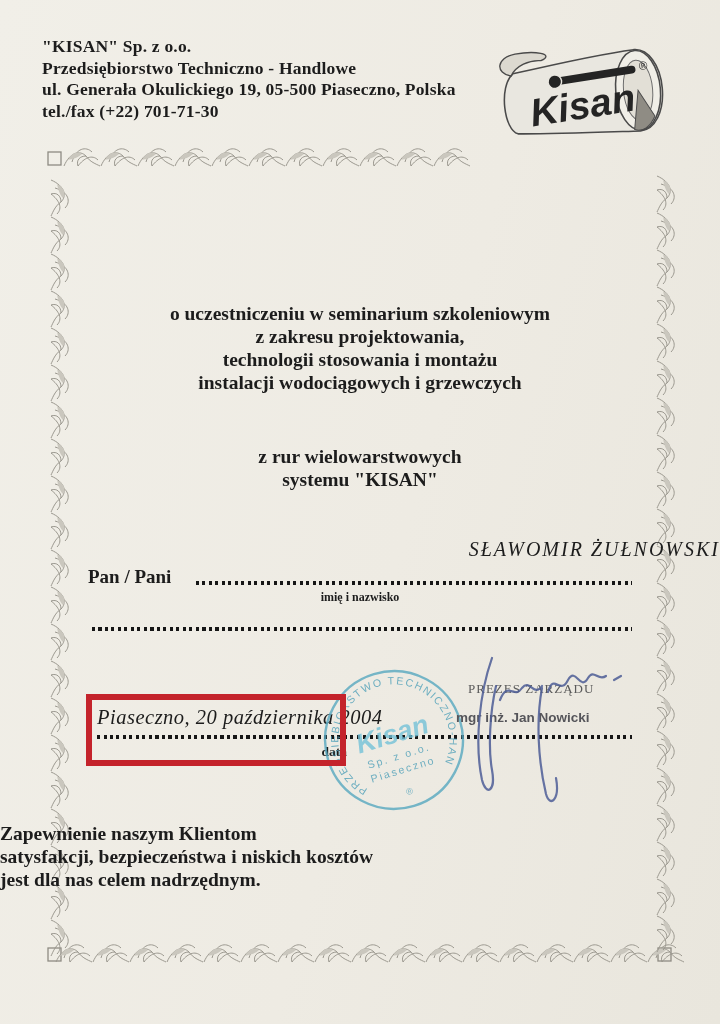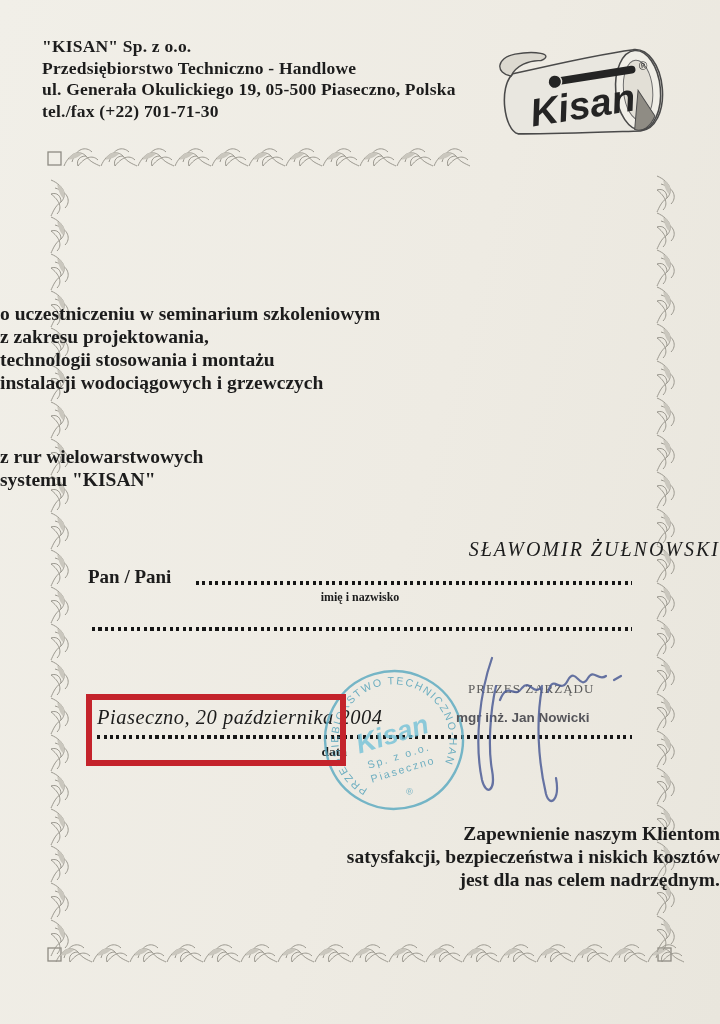--- a/index.html
+++ b/index.html
@@ -13,41 +13,41 @@
   .page{position:absolute;inset:0;}
   
   .header{position:absolute;left:42px;top:36px;font-weight:bold;font-size:17.5px;line-height:21.5px;letter-spacing:.2px;}
   
   .logo{position:absolute;left:486px;top:22px;width:204px;height:152px;}
   
   .border-svg{position:absolute;left:0;top:0;pointer-events:none;}
   
   .title{position:absolute;top:226px;left:0;right:0;text-align:center;font-size:25px;font-weight:bold;letter-spacing:1.5px;}
   
-  .body-block{position:absolute;left:0;right:0;text-align:left;font-weight:bold;font-size:19.5px;line-height:23px;}
+  .body-block{position:absolute;left:0;right:0;text-align:center;font-weight:bold;font-size:19.5px;line-height:23px;}
   .body-block.b1{top:302px;}
   .body-block.b2{top:402px;margin-top:43px;}
   
   .recipient-name{position:absolute;top:538px;left:30px;right:0;text-align:right;font-style:italic;font-size:20px;letter-spacing:2px;white-space:nowrap;}
   .pan-pani{position:absolute;left:88px;top:566px;font-size:19px;font-weight:bold;}
   .dotline{position:absolute;height:4px;background:repeating-linear-gradient(90deg,#161616 0 3px,transparent 3px 6.5px);}
   .dl-name{left:196px;top:581px;width:436px;}
   .name-caption{position:absolute;top:590px;left:0;right:0;text-align:center;font-size:12px;font-weight:bold;}
   .dl-full{left:92px;top:627px;width:540px;}
   
   .dl-row{left:97px;top:735px;width:535px;z-index:2;}
   .red-box{position:absolute;left:86px;top:694px;width:248px;height:60px;border:6px solid #c4232b;z-index:5;background:transparent;}
   .date-value{position:absolute;left:97px;top:706px;width:250px;text-align:center;font-style:italic;font-size:20.5px;letter-spacing:.5px;z-index:3;white-space:nowrap;}
   .date-caption{position:absolute;left:97px;top:744px;width:250px;text-align:right;font-size:13.5px;font-weight:bold;z-index:3;}
   .stamp{position:absolute;left:312px;top:658px;width:164px;height:164px;transform:rotate(-17deg);opacity:.8;z-index:3;}
   .sig-role{position:absolute;left:468px;top:681px;font-family:Liberation Serif, serif;font-size:13px;letter-spacing:1px;color:#5a5a5a;z-index:4;}
   .sig-name{position:absolute;left:456px;top:710px;font-family:"Liberation Sans",sans-serif;font-weight:bold;font-size:13.5px;color:#55555a;z-index:4;}
   .signature-svg{position:absolute;left:430px;top:650px;z-index:4;}
   
-  .footer{position:absolute;top:822px;left:0;right:0;text-align:right;font-weight:bold;font-size:19.5px;line-height:23px;}
+  .footer{position:absolute;top:822px;left:0;right:0;text-align:left;font-weight:bold;font-size:19.5px;line-height:23px;}
 </style>
 </head>
 <body>
 
 <div class="page">
 
   <svg class="border-svg" id="border-svg" width="720" height="1024" viewBox="0 0 720 1024">
     <defs>
       <g id="leaf-motif" stroke="#9b988f" fill="none" stroke-width="1">
         <path d="M0,6 C6,-8 16,-10 22,-4 C16,-4 12,0 14,6 C20,-2 28,-6 34,0"></path>

